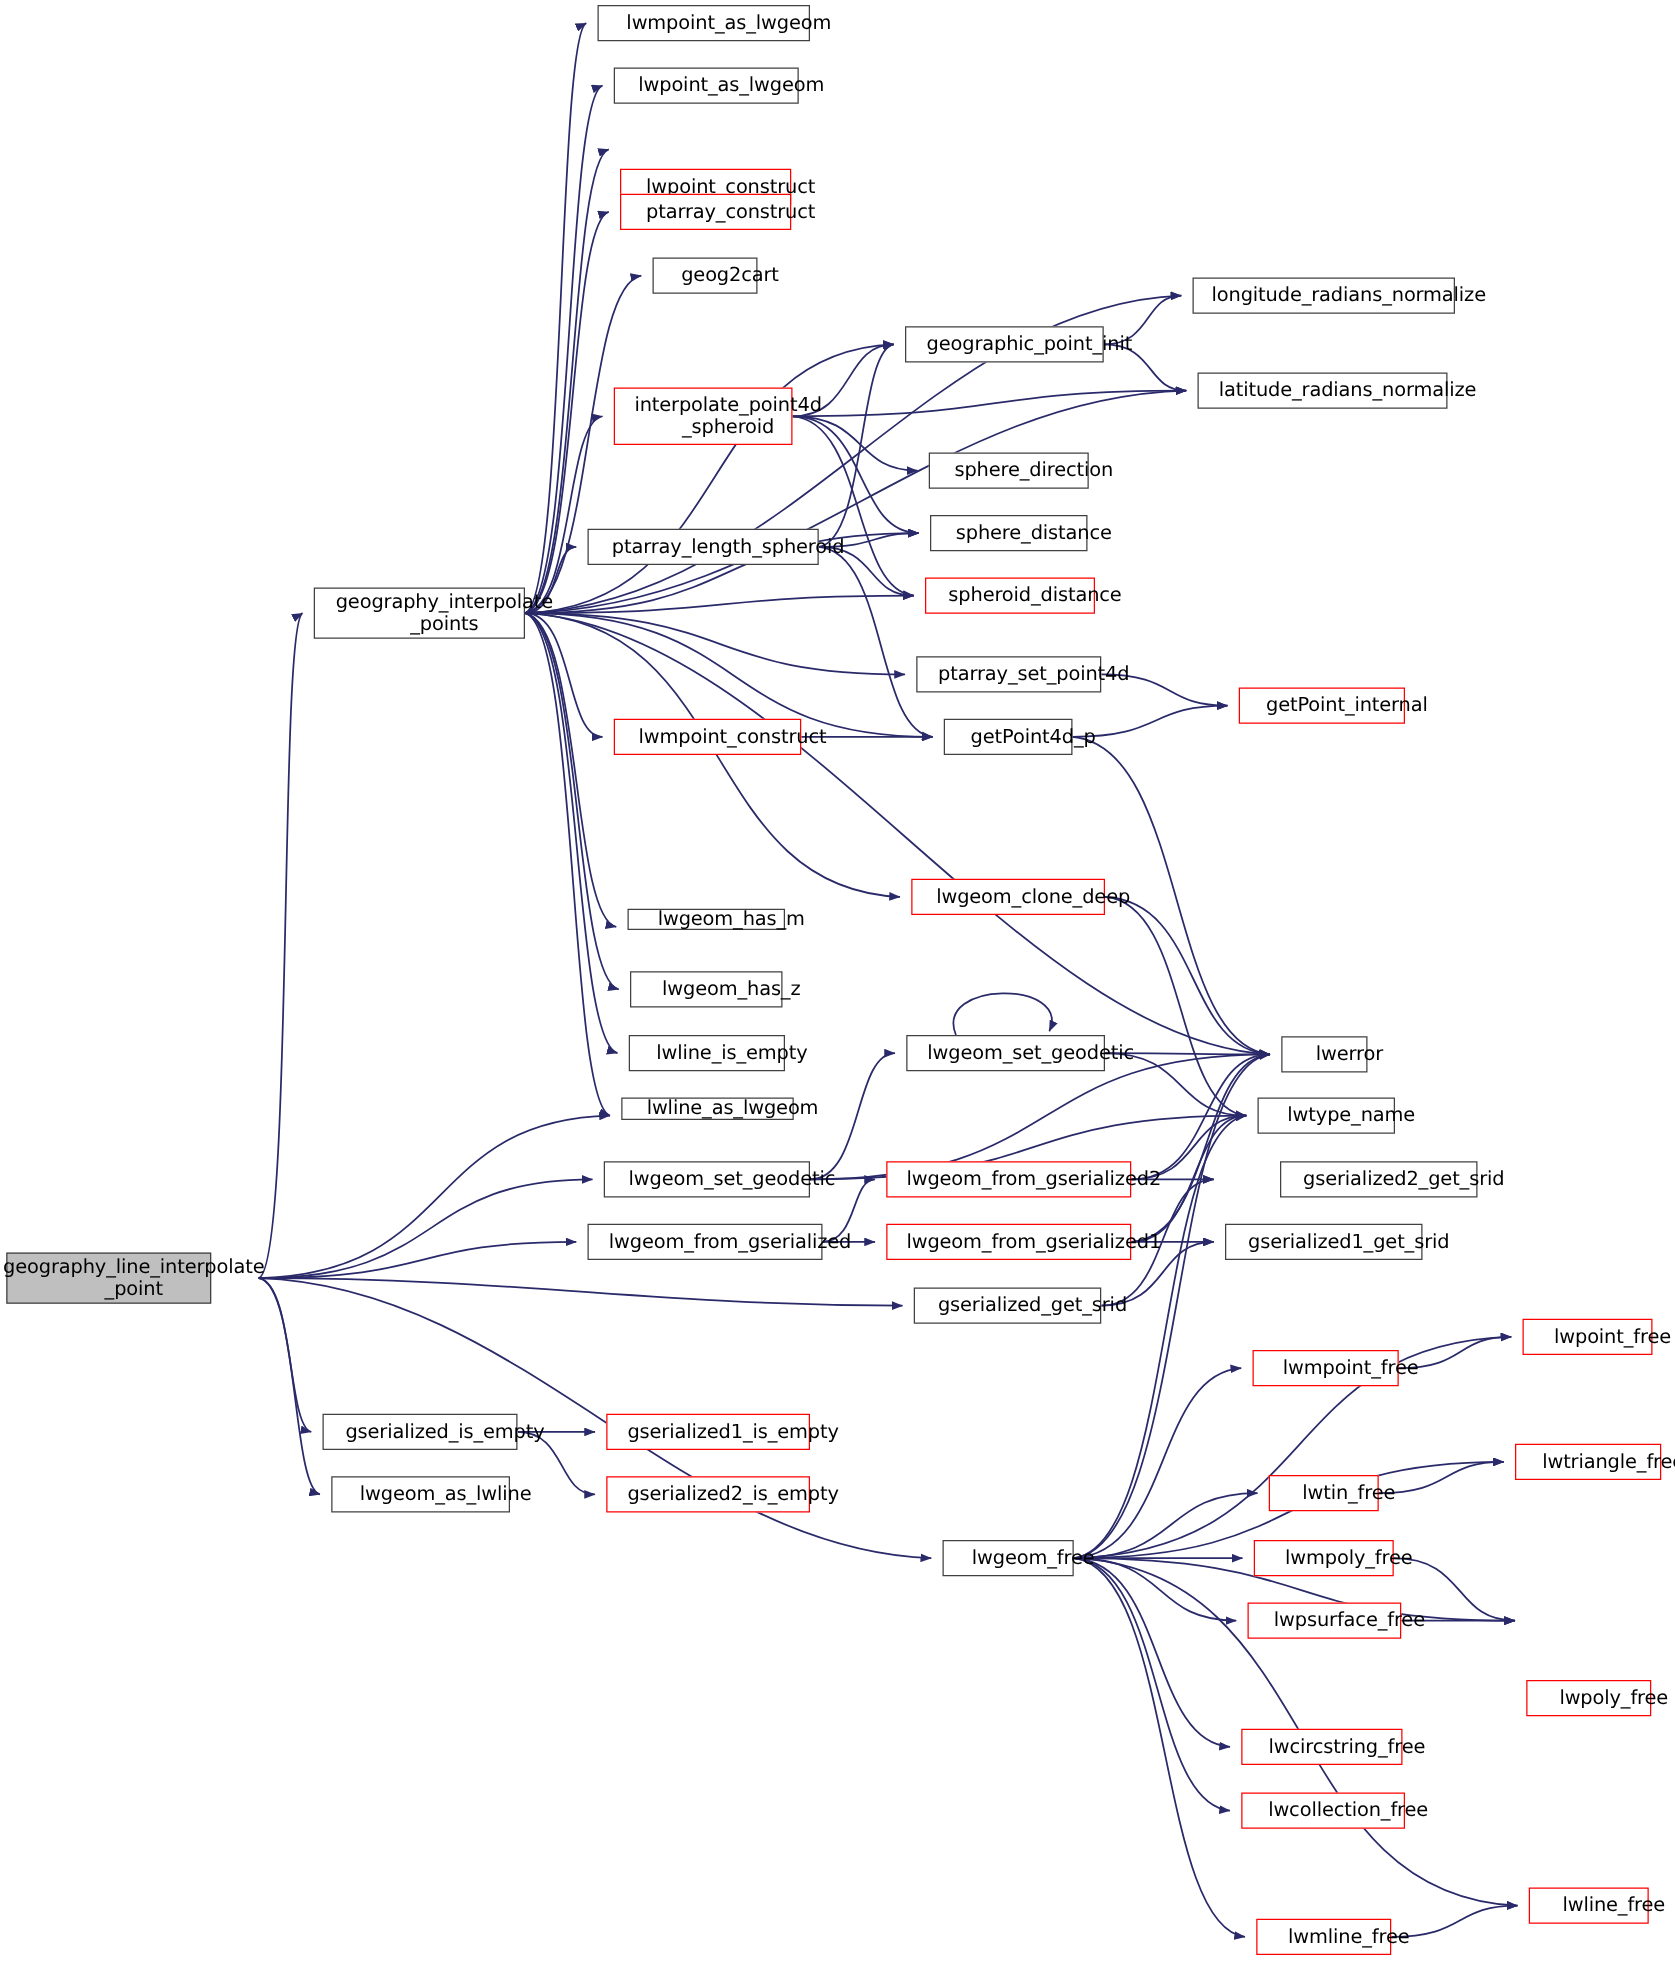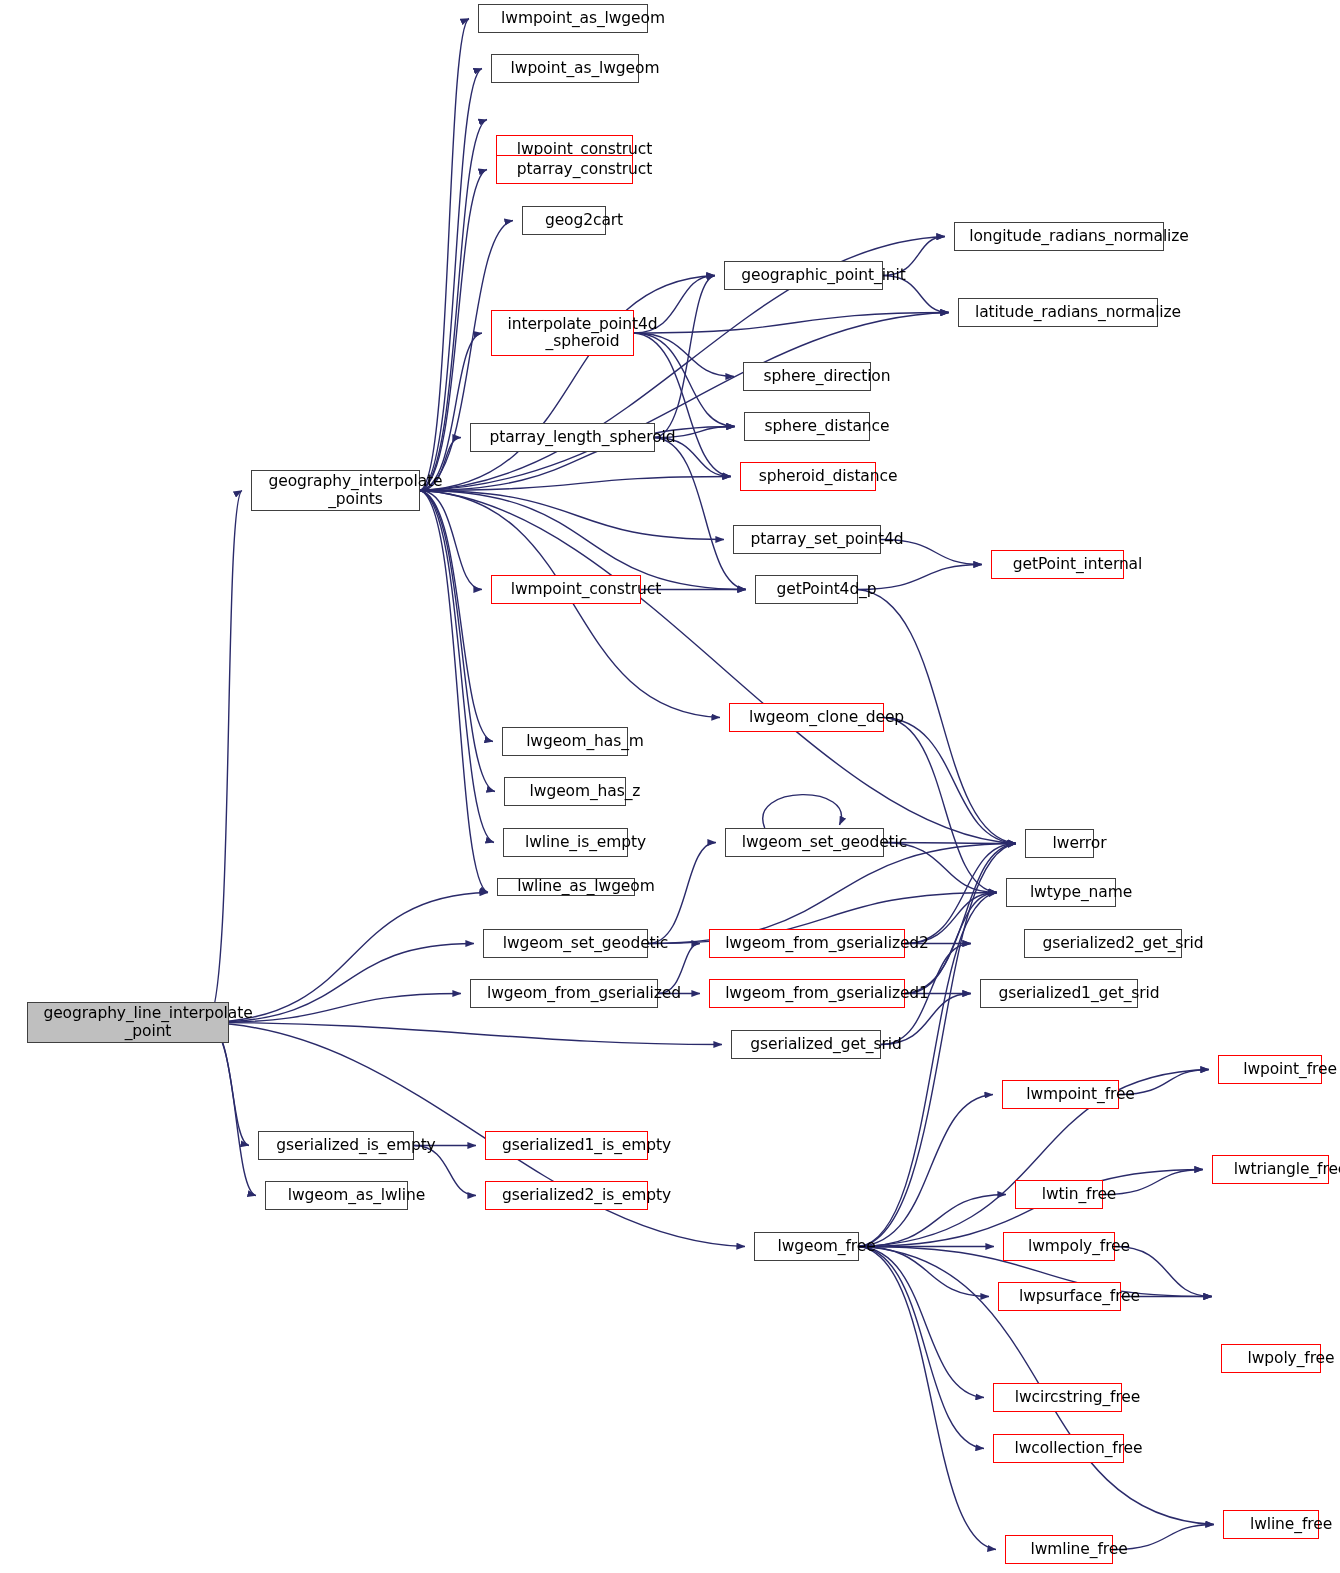--- a/index.html
+++ b/index.html
@@ -124,34 +124,34 @@
       <div class="node" style="left: 744px; top: 412px; width: 126px; height: 29px;"><span>sphere_distance</span></div>
       <div class="node" style="left: 470px; top: 423px; width: 185px; height: 29px;"><span>ptarray_length_spheroid</span></div>
       <div class="node red" style="left: 740px; top: 462px; width: 136px; height: 29px;"><span>spheroid_distance</span></div>
       <div class="node" style="left: 251px; top: 470px; width: 169px; height: 41px;"><span>geography_interpolate
 _points</span></div>
       <div class="node" style="left: 733px; top: 525px; width: 148px; height: 29px;"><span>ptarray_set_point4d</span></div>
       <div class="node red" style="left: 991px; top: 550px; width: 133px; height: 29px;"><span>getPoint_internal</span></div>
       <div class="node red" style="left: 491px; top: 575px; width: 150px; height: 29px;"><span>lwmpoint_construct</span></div>
       <div class="node" style="left: 755px; top: 575px; width: 103px; height: 29px;"><span>getPoint4d_p</span></div>
       <div class="node red" style="left: 729px; top: 703px; width: 155px; height: 29px;"><span>lwgeom_clone_deep</span></div>
-      <div class="node" style="left: 502px; top: 727px; width: 126px; height: 29px;"><span>lwgeom_has_m</span></div>
+      <div class="node" style="left: 502px; top: 727px; width: 126px; height: 17px;"><span>lwgeom_has_m</span></div>
       <div class="node" style="left: 504px; top: 777px; width: 122px; height: 29px;"><span>lwgeom_has_z</span></div>
       <div class="node" style="left: 503px; top: 828px; width: 125px; height: 29px;"><span>lwline_is_empty</span></div>
       <div class="node" style="left: 725px; top: 828px; width: 159px; height: 29px;"><span>lwgeom_set_geodetic</span></div>
       <div class="node" style="left: 1025px; top: 829px; width: 69px; height: 29px;"><span>lwerror</span></div>
       <div class="node" style="left: 497px; top: 878px; width: 138px; height: 18px;"><span>lwline_as_lwgeom</span></div>
       <div class="node" style="left: 1006px; top: 878px; width: 110px; height: 29px;"><span>lwtype_name</span></div>
       <div class="node" style="left: 483px; top: 929px; width: 165px; height: 29px;"><span>lwgeom_set_geodetic</span></div>
       <div class="node red" style="left: 709px; top: 929px; width: 196px; height: 29px;"><span>lwgeom_from_gserialized2</span></div>
       <div class="node" style="left: 980px; top: 929px; width: 158px; height: 29px; margin-left: 44px;"><span>gserialized2_get_srid</span></div>
       <div class="node" style="left: 470px; top: 979px; width: 188px; height: 29px;"><span>lwgeom_from_gserialized</span></div>
       <div class="node red" style="left: 709px; top: 979px; width: 196px; height: 29px;"><span>lwgeom_from_gserialized1</span></div>
       <div class="node" style="left: 980px; top: 979px; width: 158px; height: 29px;"><span>gserialized1_get_srid</span></div>
-      <div class="node root" style="left: 5px; top: 1002px; width: 202px; height: 41px; margin-left: 22px;"><span>geography_line_interpolate
+      <div class="node root" style="left: 5px; top: 1002px; width: 164px; height: 41px;"><span>geography_line_interpolate
 _point</span></div>
       <div class="node" style="left: 731px; top: 1030px; width: 150px; height: 29px;"><span>gserialized_get_srid</span></div>
       <div class="node red" style="left: 1218px; top: 1055px; width: 104px; height: 29px;"><span>lwpoint_free</span></div>
       <div class="node red" style="left: 1002px; top: 1080px; width: 117px; height: 29px;"><span>lwmpoint_free</span></div>
       <div class="node" style="left: 258px; top: 1131px; width: 156px; height: 29px;"><span>gserialized_is_empty</span></div>
       <div class="node red" style="left: 485px; top: 1131px; width: 163px; height: 29px;"><span>gserialized1_is_empty</span></div>
       <div class="node red" style="left: 1212px; top: 1155px; width: 117px; height: 29px;"><span>lwtriangle_free</span></div>
       <div class="node red" style="left: 1015px; top: 1180px; width: 88px; height: 29px;"><span>lwtin_free</span></div>
       <div class="node" style="left: 265px; top: 1181px; width: 143px; height: 29px;"><span>lwgeom_as_lwline</span></div>
       <div class="node red" style="left: 485px; top: 1181px; width: 163px; height: 29px;"><span>gserialized2_is_empty</span></div>

